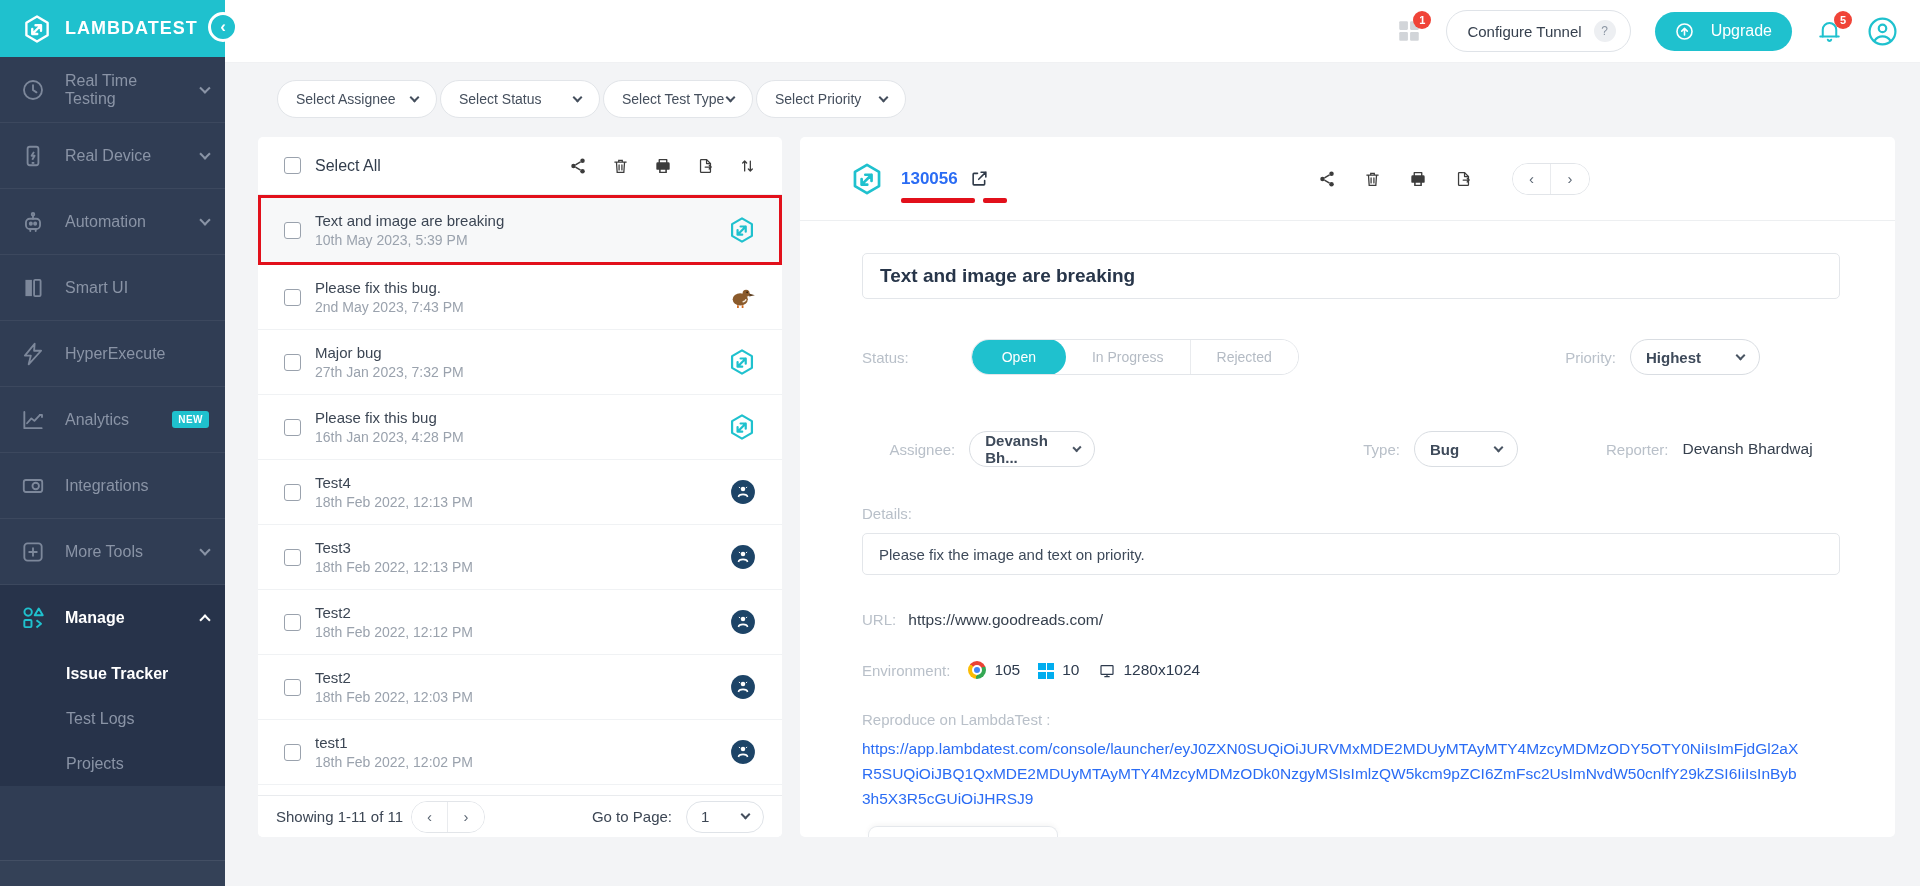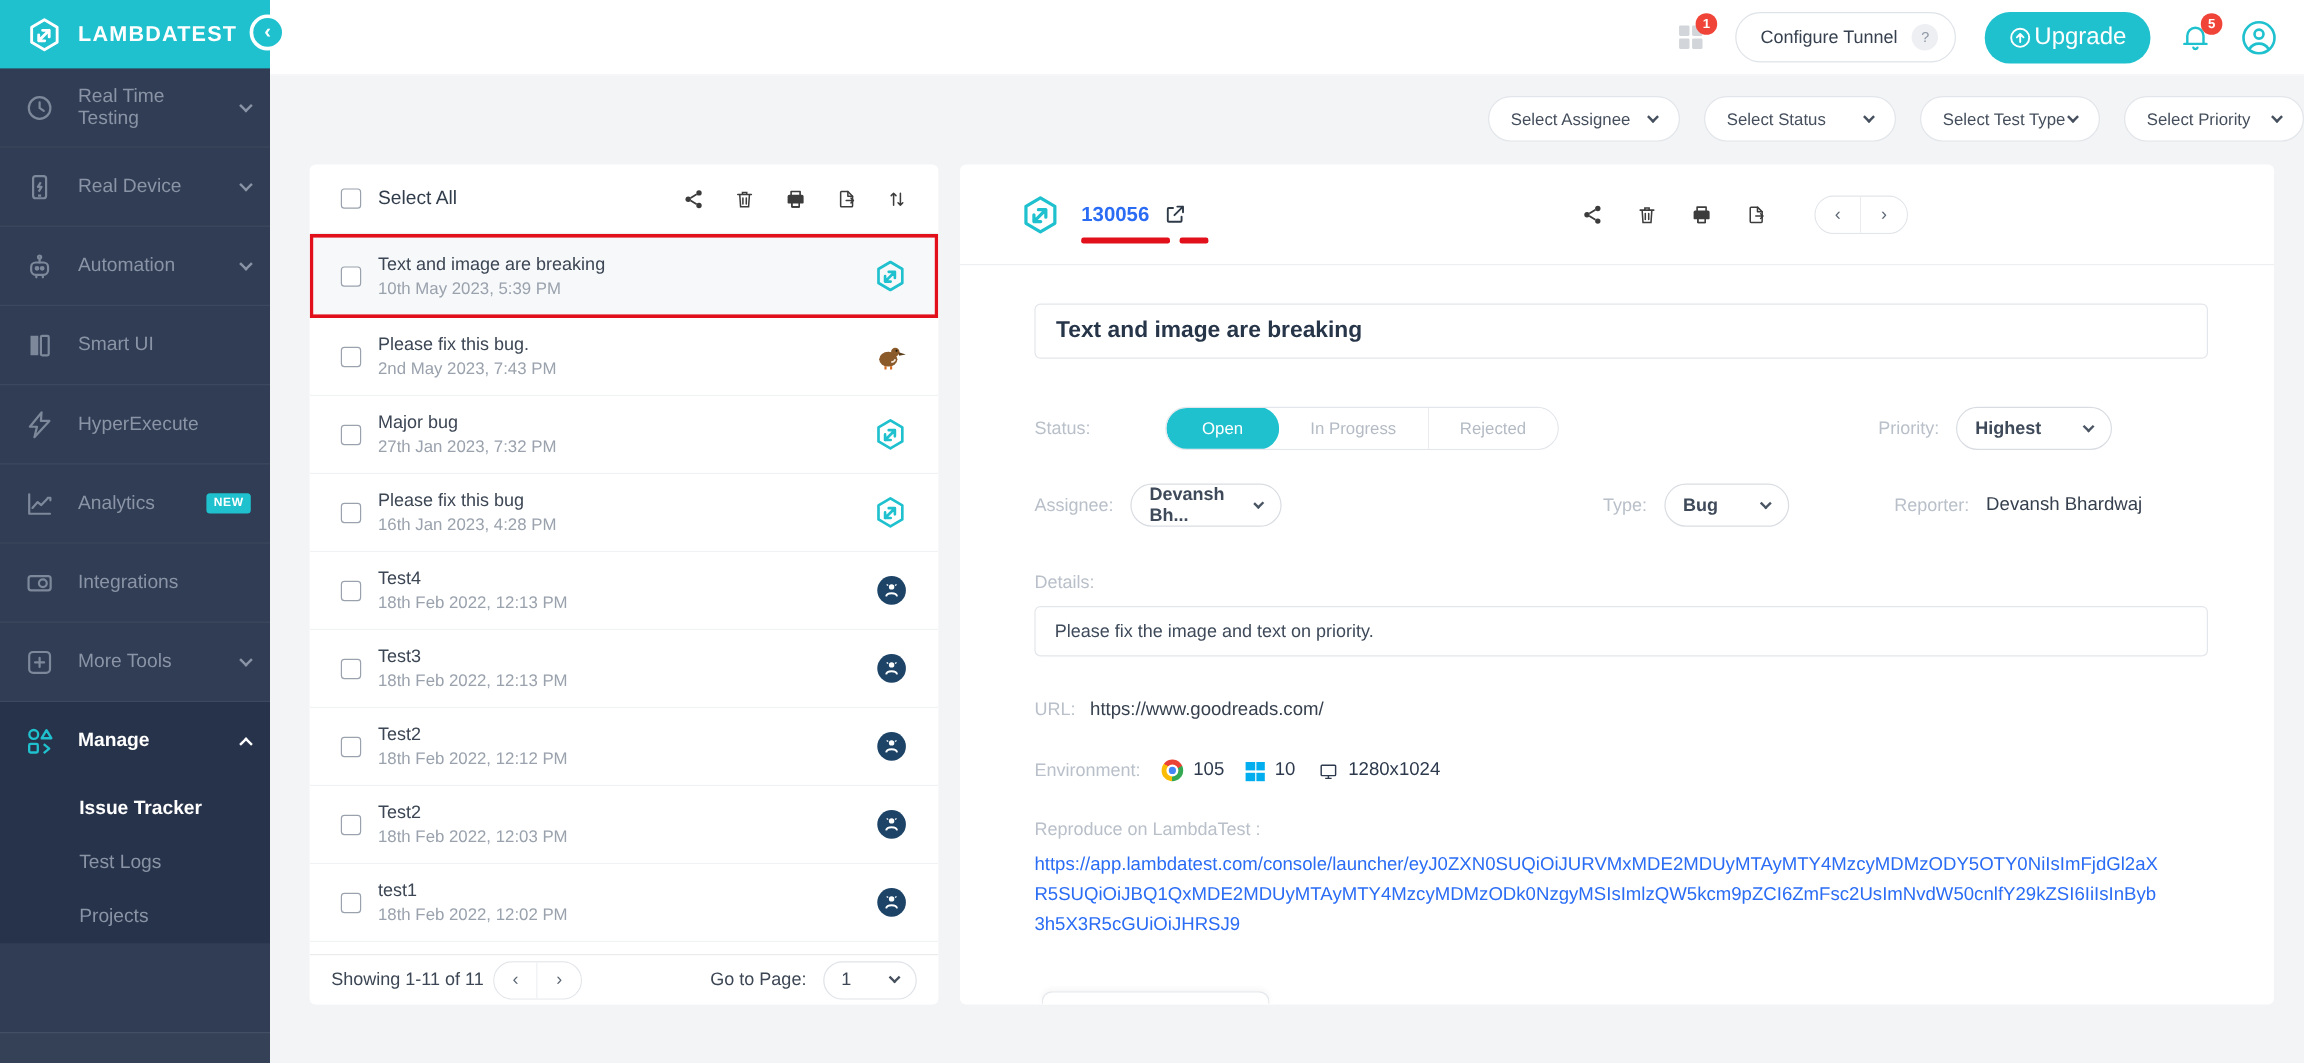--- a/index.html
+++ b/index.html
@@ -34,28 +34,28 @@
   
   .topbar { position:fixed; left:225px; right:0; top:0; height:63px; background:#fff; z-index:20;
     display:flex; align-items:center; justify-content:flex-end; gap:24px; padding-right:22px; border-bottom:1px solid #f0f1f3; }
   .apps-wrap { position:relative; width:26px; height:26px; cursor:pointer; }
   .red-badge { position:absolute; top:-7px; right:-9px; min-width:18px; height:18px; border-radius:9px;
     background:#f04438; color:#fff; font-size:11px; font-weight:bold; display:flex; align-items:center; justify-content:center; padding:0 4px; }
   .tunnel-btn { display:flex; align-items:center; gap:12px; border:1px solid #dfe3e8; border-radius:21px;
     padding:9px 14px 9px 20px; font-size:15px; color:#36404e; background:#fff; cursor:pointer; }
   .q-circle { width:22px; height:22px; border-radius:50%; background:#edeff2; color:#8b95a3; font-size:12px;
     display:flex; align-items:center; justify-content:center; }
-  .upgrade-btn { display:flex; align-items:center; gap:2px; background:#1fc1ce; color:#fff; border:none;
-    border-radius:21px; padding:10px 20px; font-size:20px; cursor:pointer; }
+  .upgrade-btn { display:flex; align-items:center; gap:17px; background:#1fc1ce; color:#fff; border:none;
+    border-radius:21px; padding:10px 20px; font-size:16px; cursor:pointer; }
   .bell-wrap { position:relative; color:#1fc1ce; cursor:pointer; }
   .avatar-btn { color:#1fc1ce; cursor:pointer; }
 
   
   .content { position:absolute; left:225px; top:63px; right:0; bottom:0; }
-  .filters { display:flex; gap:20px; padding:17px 0 0 40px;justify-content:flex-end; }
+  .filters { display:flex; gap:3px; padding:17px 0 0 52px; }
   .filter-pill { background:#fff; border:1px solid #e2e5e9; border-radius:20px; height:38px; width:160px;
     display:flex; align-items:center; justify-content:space-between; padding:0 18px; font-size:14px; color:#454f5d; cursor:pointer; }
   .filter-pill .chev { width:7px; height:7px; border-color:#454f5d; }
 
   .cards { display:flex; gap:18px; padding:19px 25px 0 33px; }
   .card { background:#fff; border-radius:5px; position:relative; height:700px; }
   .list-card { width:524px; overflow:hidden; }
   .detail-card { flex:1; }
 
   
@@ -105,21 +105,21 @@
   .seg .seg-btn.mid { border-right:1px solid #e9ebee; }
   .seg .seg-btn.active { background:#1fc1ce; color:#fff; border-radius:18px; font-size:14px; padding:0 30px; }
   .priority-wrap { margin-left:auto; margin-right:80px; display:flex; align-items:center; gap:14px; }
   .drop-pill { border:1px solid #d9dde2; border-radius:18px; height:36px; display:flex; align-items:center;
     justify-content:space-between; padding:0 15px; font-size:15px; color:#3e4a5a; font-weight:bold; cursor:pointer; background:#fff; }
   .drop-pill .chev { width:7px; height:7px; border-color:#4a5563; }
   .w125 { width:130px; }
   .w104 { width:104px; }
   .w122 { width:126px; gap:14px; }
 
-  .assign-row { margin-top:28px; }
+  .assign-row { margin-top:56px;justify-content:center; }
   .type-label { margin-left:268px; }
   .reporter-label { margin-left:88px; }
   .reporter-val { margin-left:14px; font-size:15.5px; color:#36404e; }
   .ml14 { margin-left:14px; }
 
   .details-label { margin-top:38px; display:block; }
   .details-input { margin-top:11px; width:100%; height:42px; border:1px solid #e3e6ea; border-radius:5px;
     font-family:"Liberation Sans",sans-serif; font-size:15px; color:#3e4a5a; padding:0 16px; }
 
   .url-row { margin-top:36px; font-size:15px; }

